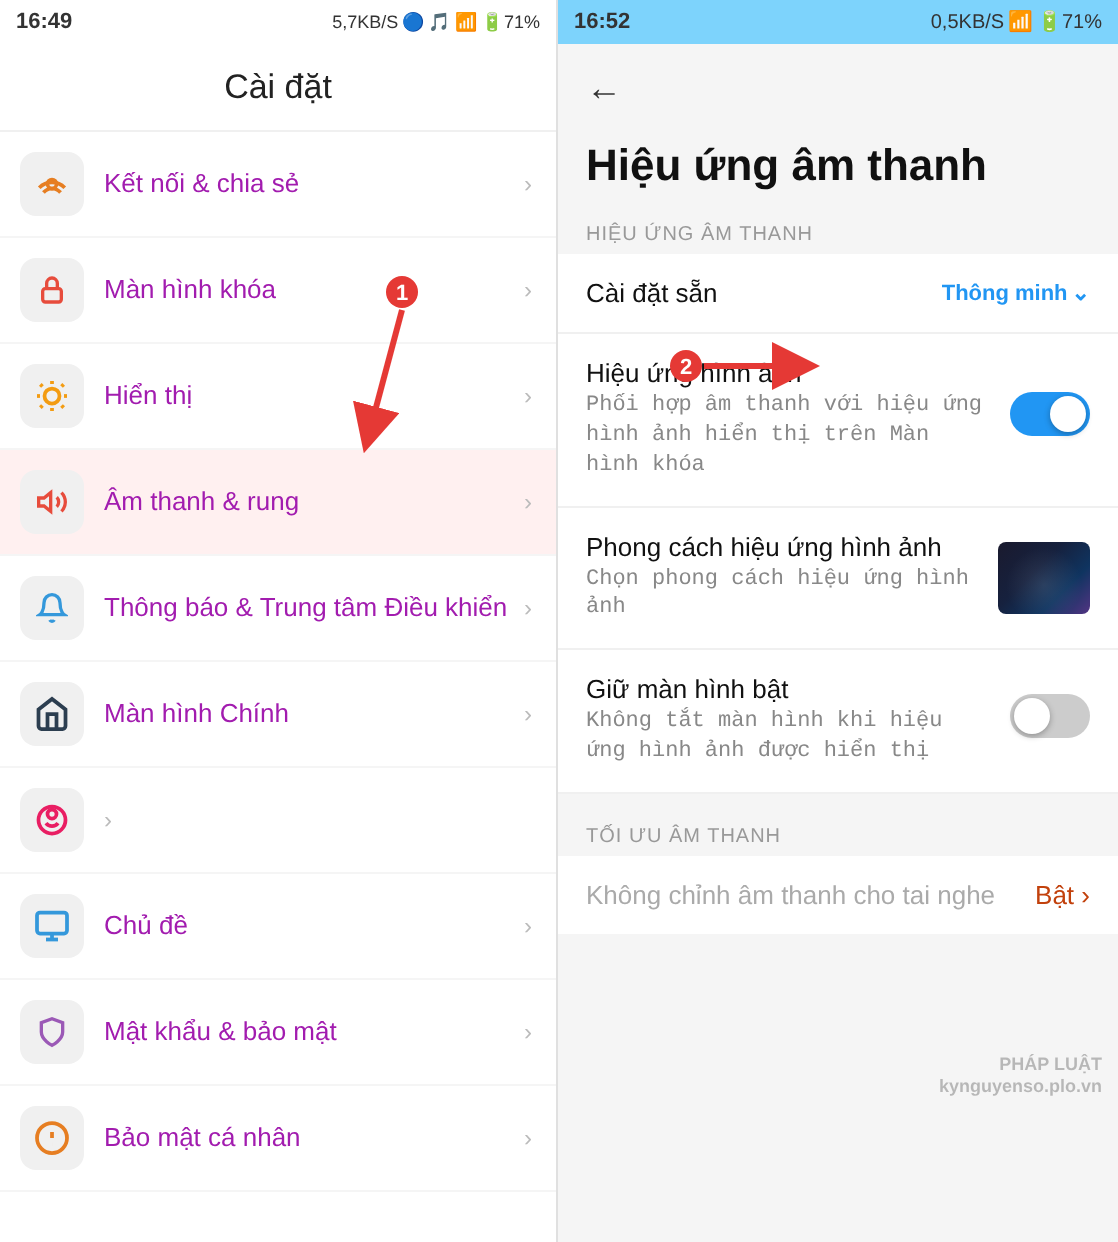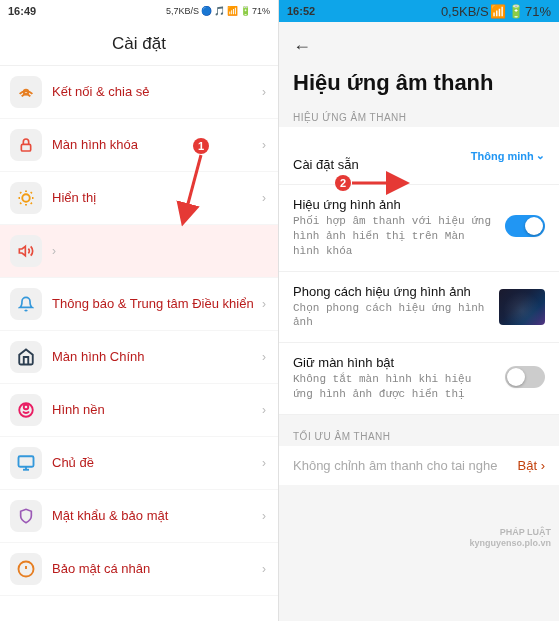--- a/index.html
+++ b/index.html
@@ -70,21 +70,21 @@
       align-items: center;
       justify-content: center;
       font-size: 16px;
       margin-right: 10px;
       flex-shrink: 0;
     }
 
     .menu-item-text {
       flex: 1;
       font-size: 13px;
-      color: #b91c1c;
+      color: #a21caf;
       line-height: 1.3;
     }
 
     .chevron {
       font-size: 12px;
       color: #bbb;
     }
 
     
     .icon-wifi { background: #f0f0f0; color: #e67e22; }
@@ -102,31 +102,31 @@
     .right-panel {
       width: 280px;
       height: 621px;
       background: #f5f5f5;
       display: flex;
       flex-direction: column;
     }
 
     .status-bar-right {
       height: 22px;
-      background: #0ea5e9;
+      background: #7dd3fc;
       display: flex;
       align-items: center;
       justify-content: space-between;
       padding: 0 8px;
       font-size: 10px;
       color: #333;
     }
 
     .status-bar-right .time { font-weight: bold; font-size: 11px; }
-    .status-bar-right .icons { display: flex; align-items: center; gap: 2px; font-size: 13px; }
+    .status-bar-right .icons { display: flex; align-items: center; gap: 2px; font-size: 10px; }
 
     .right-header {
       height: 44px;
       display: flex;
       align-items: center;
       padding: 0 14px;
       font-size: 13px;
       color: #333;
     }
 
@@ -238,21 +238,21 @@
 
     
     .preset-row {
       display: flex;
       align-items: center;
       justify-content: space-between;
       padding: 12px 14px;
       background: #fff;
       border-bottom: 1px solid #f0f0f0;
     }
-    .preset-label { font-size: 13px; color: #111; margin-top: 18px; }
+    .preset-label { font-size: 13px; color: #111; }
 
     
     .img-thumbnail {
       width: 46px;
       height: 36px;
       background: linear-gradient(135deg, #1a1a2e 0%, #16213e 40%, #0f3460 70%, #533483 100%);
       border-radius: 4px;
       overflow: hidden;
       position: relative;
     }
@@ -387,20 +387,21 @@
       </div>
 
       <div class="menu-item" style="background:#fff0f0;">
         <div class="menu-icon icon-sound">
           <svg width="16" height="18" viewBox="0 0 24 24" fill="none" stroke="#e74c3c" stroke-width="2.5">
               <polygon points="11 5 6 9 2 9 2 15 6 15 11 19 11 5"></polygon>
               <path d="M19.07 4.93a10 10 0 0 1 0 14.14"></path>
               <path d="M15.54 8.46a5 5 0 0 1 0 7.07"></path>
             </svg>
         </div>
+        <span class="menu-item-text">Âm thanh &amp; rung</span>
         <span class="chevron">›</span>
       </div>
 
       <div class="menu-item">
         <div class="menu-icon icon-notif">
           <svg width="16" height="18" viewBox="0 0 24 24" fill="none" stroke="#3498db" stroke-width="2.5">
               <path d="M18 8A6 6 0 0 0 6 8c0 7-3 9-3 9h18s-3-2-3-9"></path>
               <path d="M13.73 21a2 2 0 0 1-3.46 0"></path>
             </svg>
         </div>
@@ -420,21 +421,20 @@
       </div>
 
       <div class="menu-item">
         <div class="menu-icon icon-wallpaper">
           <svg width="18" height="18" viewBox="0 0 24 24" fill="none" stroke="#e91e63" stroke-width="2.5">
               <circle cx="12" cy="8" r="3"></circle>
               <path d="M12 3a9 9 0 1 0 0 18A9 9 0 0 0 12 3z"></path>
               <path d="M8 14s1.5 2 4 2 4-2 4-2"></path>
             </svg>
         </div>
-        <span class="menu-item-text">Hình nền</span>
         <span class="chevron">›</span>
       </div>
 
       <div class="menu-item">
         <div class="menu-icon icon-theme">
           <svg width="18" height="18" viewBox="0 0 24 24" fill="none" stroke="#3498db" stroke-width="2.5">
               <rect x="2" y="3" width="20" height="14" rx="2"></rect>
               <line x1="8" y1="21" x2="16" y2="21"></line>
               <line x1="12" y1="17" x2="12" y2="21"></line>
             </svg>

